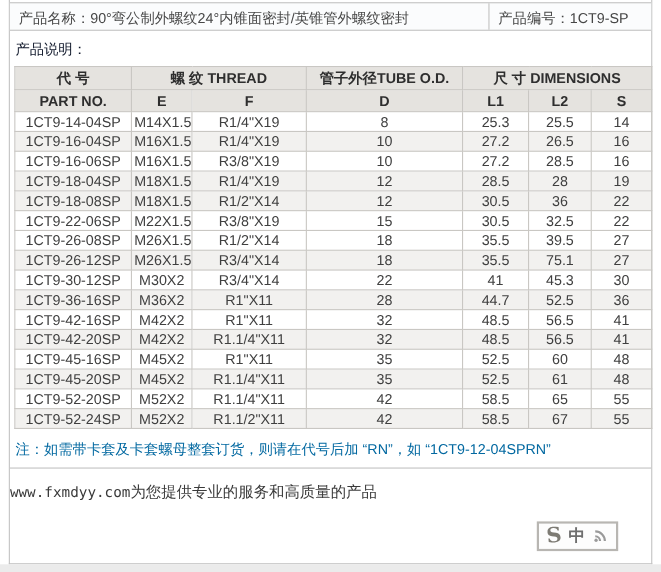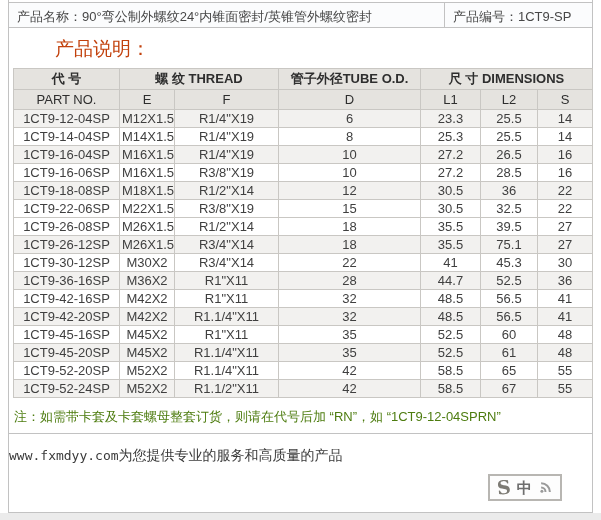--- a/index.html
+++ b/index.html
@@ -37,24 +37,23 @@
     font-size: 13px;
     color: #474747;
     padding: 5px 6px 4px 8px;
     white-space: nowrap;
     overflow: hidden;
   }
   .topbar .name-cell { flex: 1; border-right: 1px solid #c2c2c2; }
   .topbar .code-cell { width: 147px; }
   
   .desc-label {
-    font-size: 19px;
-    color: #c2410c;
+    font-size: 13px;
+    color: #0f172a;
     padding: 8px 0 6px 5px;
-    margin-left: 41px;
   }
   
   table.spec {
     width: 579px;
     margin-left: 4px;
     border-collapse: collapse;
     table-layout: fixed;
     font-size: 13px;
     color: #3f3f3f;
   }
@@ -69,31 +68,31 @@
     background: #e5e3df;
     color: #2e2e2e;
     font-weight: bold;
     height: 21px;
     font-size: 13px;
     margin-left: 15px;
   }
   table.spec th.col-th {
     background: #e5e3df;
     color: #2e2e2e;
-    font-weight: normal;
+    font-weight: bold;
     height: 20px;
     font-size: 13px;
   }
   table.spec td { height: 18px; padding: 0 2px; }
   table.spec tr.alt td { background: #f2f1ef; }
   table.spec tr.norm td { background: #ffffff; }
   
   .note {
     font-size: 13px;
-    color: #4d7c0f;
+    color: #0369a1;
     padding: 10px 0 7px 5px;
     border-bottom: 1px solid #c2c2c2;
     white-space: nowrap;
     overflow: hidden;
   }
   
   .footer {
     text-align: left;
     padding-top: 13px;
     font-size: 14px;
@@ -163,29 +162,20 @@
           <th class="col-th">PART NO.</th>
           <th class="col-th">E</th>
           <th class="col-th">F</th>
           <th class="col-th">D</th>
           <th class="col-th">L1</th>
           <th class="col-th">L2</th>
           <th class="col-th">S</th>
         </tr>
     </thead>
     <tbody id="spec-tbody">
-        <tr class="alt">
-          <td>1CT9-12-04SP</td>
-          <td>M12X1.5</td>
-          <td>R1/4"X19</td>
-          <td>6</td>
-          <td>23.3</td>
-          <td>25.5</td>
-          <td>14</td>
-        </tr>
         <tr class="norm">
           <td>1CT9-14-04SP</td>
           <td>M14X1.5</td>
           <td>R1/4"X19</td>
           <td>8</td>
           <td>25.3</td>
           <td>25.5</td>
           <td>14</td>
         </tr>
         <tr class="alt">
@@ -198,20 +188,29 @@
           <td>16</td>
         </tr>
         <tr class="norm">
           <td>1CT9-16-06SP</td>
           <td>M16X1.5</td>
           <td>R3/8"X19</td>
           <td>10</td>
           <td>27.2</td>
           <td>28.5</td>
           <td>16</td>
+        </tr>
+        <tr class="alt">
+          <td>1CT9-18-04SP</td>
+          <td>M18X1.5</td>
+          <td>R1/4"X19</td>
+          <td>12</td>
+          <td>28.5</td>
+          <td>28</td>
+          <td>19</td>
         </tr>
         <tr class="alt">
           <td>1CT9-18-08SP</td>
           <td>M18X1.5</td>
           <td>R1/2"X14</td>
           <td>12</td>
           <td>30.5</td>
           <td>36</td>
           <td>22</td>
         </tr>

